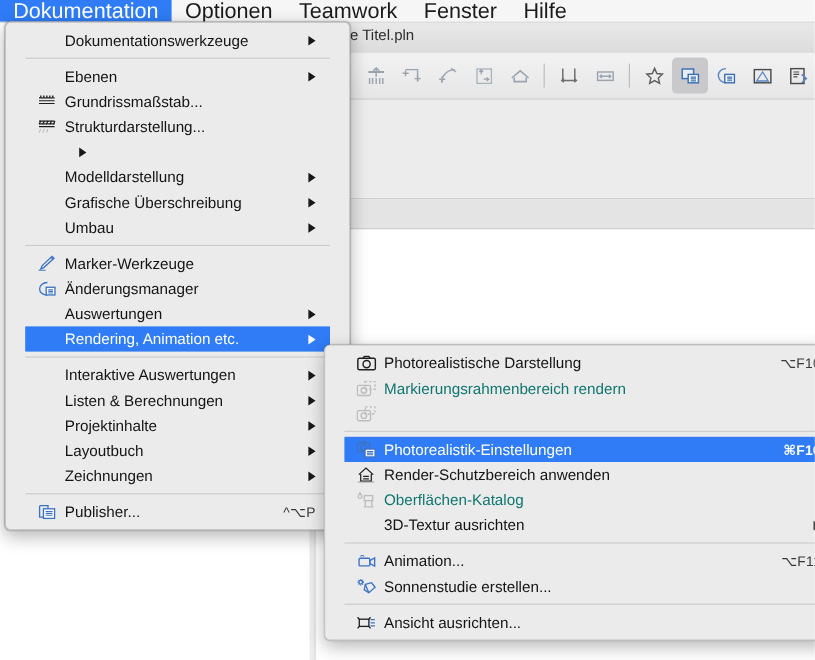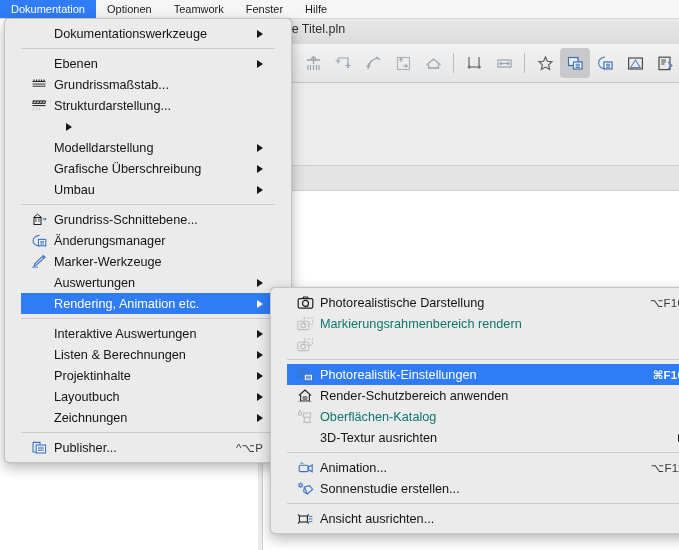--- a/index.html
+++ b/index.html
@@ -46,21 +46,21 @@
     background:linear-gradient(to bottom,#e3e3e3,#ededed);border-right:1px solid #d4d4d4;
   }
 
   
   #menubar{
     position:absolute;left:0;top:0;width:679px;height:18px;
     background:#f6f6f6;border-bottom:1px solid #d9d9d9;
     display:flex;align-items:stretch;
   }
   .mb-item{
-    display:flex;align-items:center;padding:0 11px;font-size:11px;color:#1b1b1b;
+    display:flex;align-items:center;padding:0 11px;font-size:18px;color:#1b1b1b;
     white-space:nowrap;
   }
   .mb-item.selected{background:#2f7cf6;color:#ffffff;}
 
   
   .menu{
     position:absolute;background:#ebebeb;
     border:1px solid #c4c4c4;border-radius:5px;
     box-shadow:0 5px 14px rgba(0,0,0,.28),0 0 1px rgba(0,0,0,.25);
     padding:4px 16px;
@@ -266,53 +266,40 @@
     </div>
     <div class="mi">
       <span class="ico noicon"></span>
       <span class="lbl">Umbau</span>
       <span class="arrow"></span>
     </div>
     <div class="sep"></div>
     <div class="mi">
       <span class="ico">
         <svg width="16" height="15" viewBox="0 0 16 15">
-          <g stroke="#1f1f1f" stroke-width="1" fill="none">
-            <path d="M2.5 5.5 L6.5 2.2 L10.5 5.5"></path>
-            <rect x="3" y="5.5" width="7" height="7"></rect>
-            <path d="M4.2 7 H5.6 M7.2 7 H8.6 M4.2 9 H5.6 M7.2 9 H8.6"></path>
-            <path d="M11.5 7 H15 M13.6 5.8 L15.2 7 L13.6 8.2" stroke="#3d73c4"></path>
-          </g>
-        </svg>
-      </span>
-      <span class="lbl">Grundriss-Schnittebene...</span>
+          <g fill="none" stroke="#3d73c4" stroke-width="1.1">
+            <path d="M3 12 L5.5 11 L14 3.2 L12.3 1.6 L4 9.5 Z"></path>
+            <path d="M1.2 13.2 H7" stroke-width="0.9"></path>
+            <path d="M11.6 2.6 L13.2 4.2"></path>
+          </g>
+        </svg>
+      </span>
+      <span class="lbl">Marker-Werkzeuge</span>
     </div>
     <div class="mi">
       <span class="ico">
         <svg width="16" height="15" viewBox="0 0 16 15">
           <g fill="none" stroke="#3d73c4" stroke-width="1.1">
             <path d="M8.5 2.4 C4.6 2.4 2 5 2 7.8 C2 10.6 4.6 13 8.5 13"></path>
             <rect x="7.5" y="6.4" width="7.3" height="6.4" fill="#ffffff"></rect>
             <path d="M9.2 8.4 H13.2 M9.2 9.8 H13.2 M9.2 11.2 H13.2" stroke-width="0.9"></path>
           </g>
         </svg>
       </span>
       <span class="lbl">Änderungsmanager</span>
-    </div>
-    <div class="mi">
-      <span class="ico">
-        <svg width="16" height="15" viewBox="0 0 16 15">
-          <g fill="none" stroke="#3d73c4" stroke-width="1.1">
-            <path d="M3 12 L5.5 11 L14 3.2 L12.3 1.6 L4 9.5 Z"></path>
-            <path d="M1.2 13.2 H7" stroke-width="0.9"></path>
-            <path d="M11.6 2.6 L13.2 4.2"></path>
-          </g>
-        </svg>
-      </span>
-      <span class="lbl">Marker-Werkzeuge</span>
     </div>
     <div class="mi">
       <span class="ico noicon"></span>
       <span class="lbl">Auswertungen</span>
       <span class="arrow"></span>
     </div>
     <div class="mi highlight">
       <span class="ico noicon"></span>
       <span class="lbl">Rendering, Animation etc.</span>
       <span class="arrow"></span>

